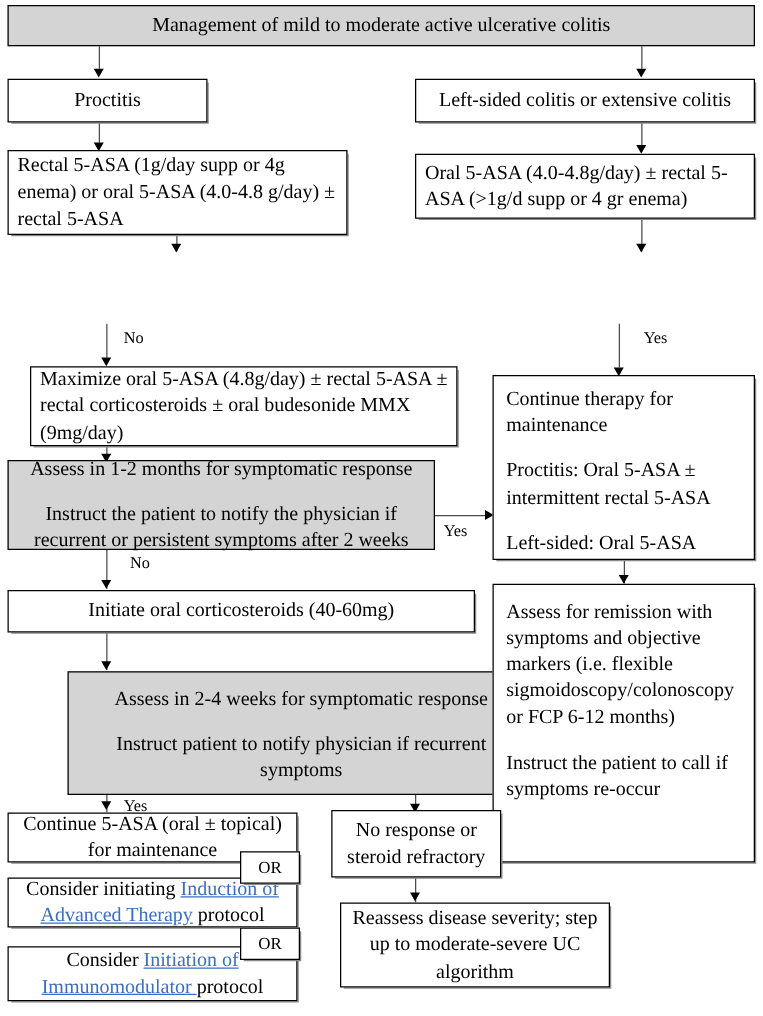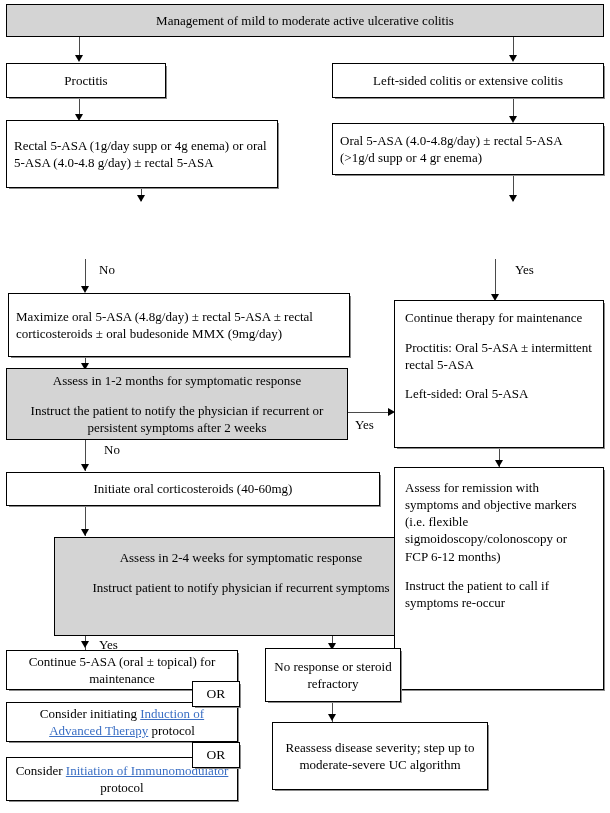--- a/index.html
+++ b/index.html
@@ -15,21 +15,21 @@
     background:#ffffff;
   }
   .box{
     position:absolute;
     box-sizing:border-box;
     border:1px solid #000000;
     background:#ffffff;
     display:flex;
     flex-direction:column;
     justify-content:center;
-    font-size:13px;
+    font-size:16px;
     line-height:1.32;
     padding:4px 7px;
     z-index:3;
   }
   .box.shadow{
     box-shadow:2px 2px 0 -1px #8a8a8a;
   }
   .box.gray{ background:#d4d4d4; }
   .box.ctr{ text-align:center; }
   .box.left{ text-align:left; }
@@ -127,21 +127,21 @@
 
 
   <div class="arrow v" style="left:85px;top:259px;height:27px;"></div>
   <div class="head down" style="left:81px;top:286px;"></div>
   <div class="elab" style="left:99px;top:262px;">No</div>
 
   <div class="arrow v" style="left:495px;top:259px;height:35px;"></div>
   <div class="head down" style="left:491px;top:294px;"></div>
   <div class="elab" style="left:515px;top:262px;">Yes</div>
 
-  <div class="box shadow left" style="left:8px;top:293px;width:342px;height:64px;">
+  <div class="box shadow left" style="left:24px;top:293px;width:342px;height:64px;">
     <p>Maximize oral 5-ASA (4.8g/day) ± rectal 5-ASA ± rectal corticosteroids ± oral budesonide MMX (9mg/day)</p>
   </div>
 
   <div class="arrow v" style="left:85px;top:357px;height:12px;"></div>
   <div class="head down" style="left:81px;top:363px;"></div>
 
   <div class="box gray ctr" style="left:6px;top:368px;width:342px;height:72px;padding:4px 8px;">
     <p>Assess in 1-2 months for symptomatic response</p>
     <p>Instruct the patient to notify the physician if recurrent or persistent symptoms after 2 weeks</p>
   </div>

